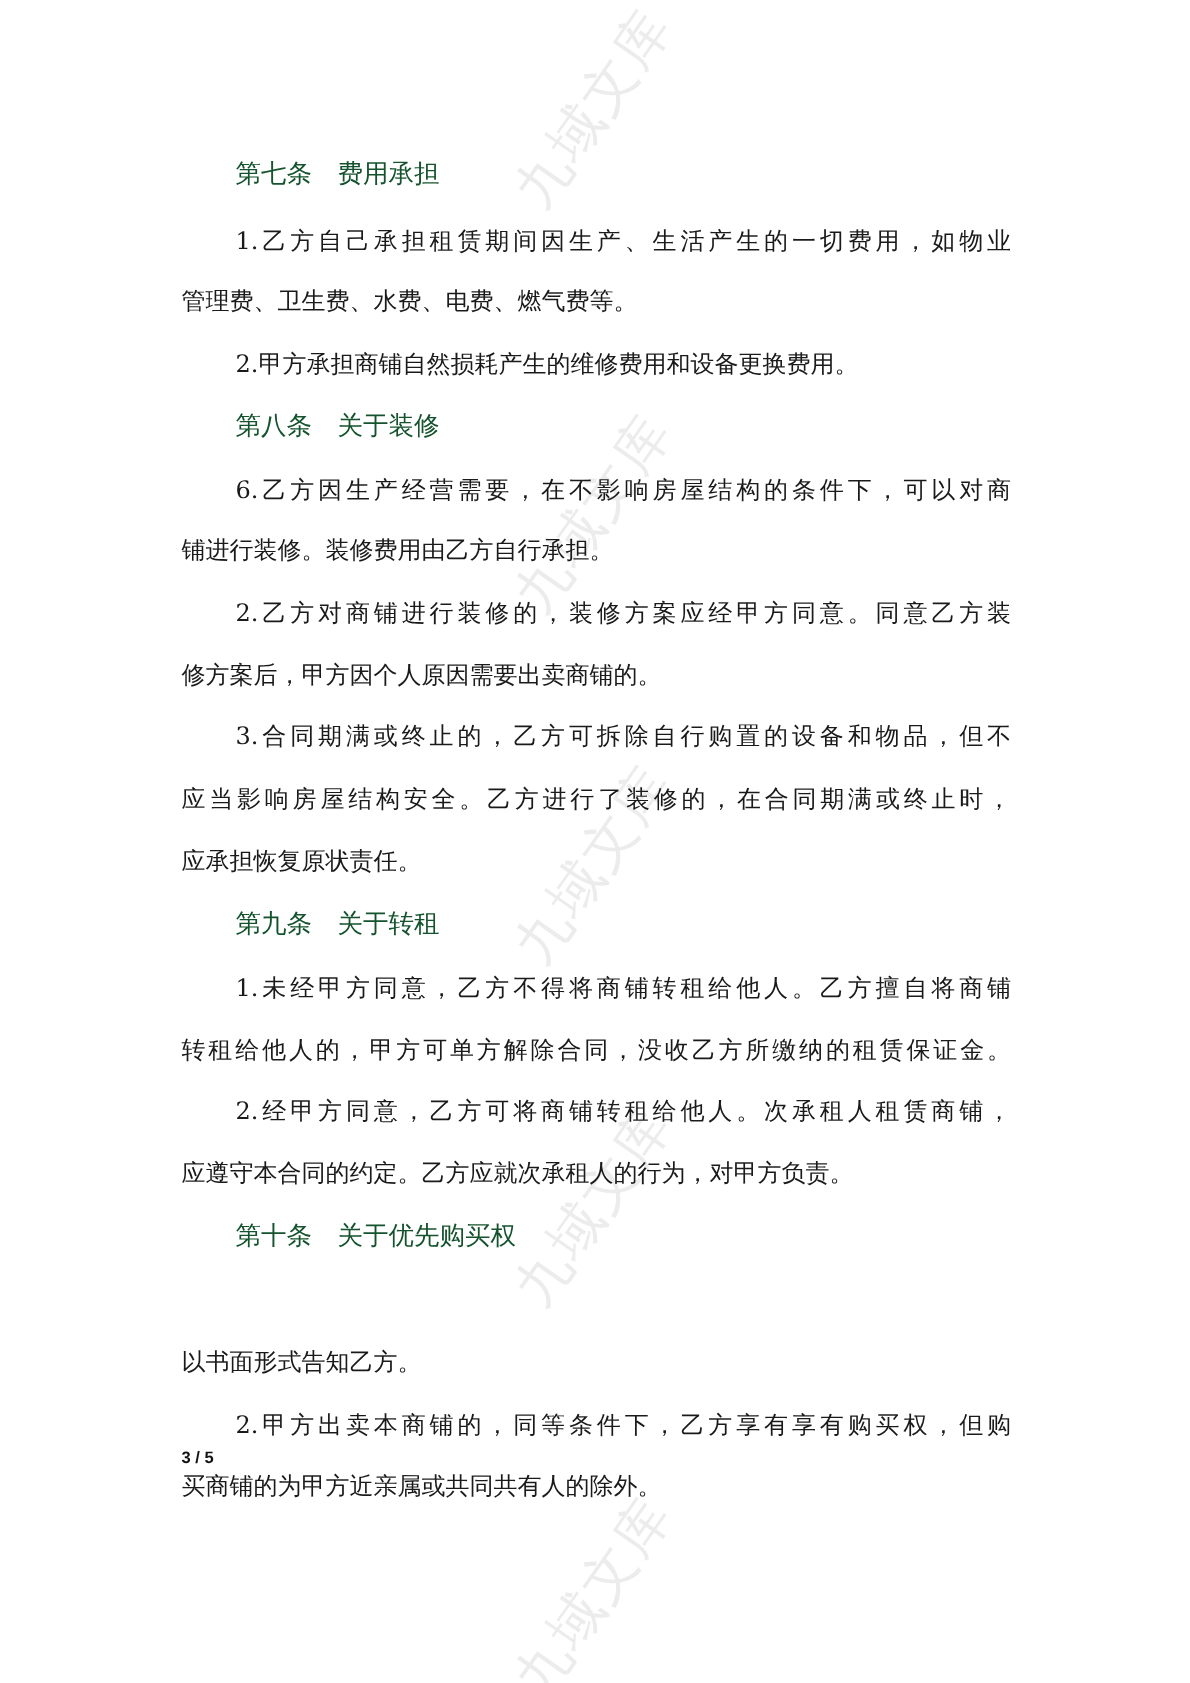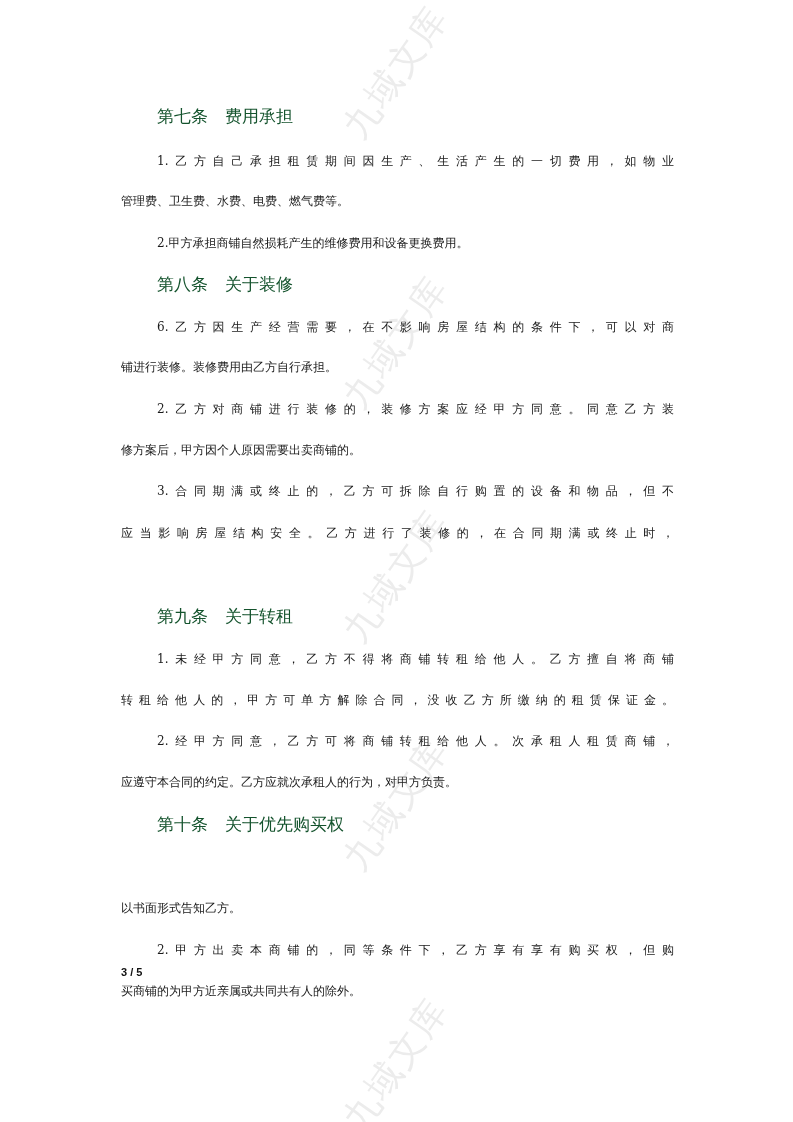--- a/index.html
+++ b/index.html
@@ -28,21 +28,21 @@
       color: #ececec;
       transform: rotate(-55deg);
       transform-origin: center center;
       white-space: nowrap;
       letter-spacing: 2px;
       pointer-events: none;
       z-index: 0;
     }
     .line {
       position: absolute;
-      font-size: 12px;
+      font-size: 16px;
       line-height: 22px;
       white-space: nowrap;
       z-index: 1;
     }
     .heading {
       font-family: "DejaVu Sans", "Liberation Sans", sans-serif;
       font-size: 17px;
       color: #14532d;
     }
     .indent { left: 157px; }
@@ -91,20 +91,21 @@
   <div class="line flush" style="top:190px;">管理费、卫生费、水费、电费、燃气费等。</div>
   <div class="line indent" style="top:232px;">2.甲方承担商铺自然损耗产生的维修费用和设备更换费用。</div>
 
   <div class="line heading indent" style="top:273px;">第八条　关于装修</div>
   <div class="line indent justify-indent" style="top:316px;">6.乙方因生产经营需要，在不影响房屋结构的条件下，可以对商</div>
   <div class="line flush" style="top:356px;">铺进行装修。装修费用由乙方自行承担。</div>
   <div class="line indent justify-indent" style="top:398px;">2.乙方对商铺进行装修的，装修方案应经甲方同意。同意乙方装</div>
   <div class="line flush" style="top:439px;">修方案后，甲方因个人原因需要出卖商铺的。</div>
   <div class="line indent justify-indent" style="top:480px;">3.合同期满或终止的，乙方可拆除自行购置的设备和物品，但不</div>
   <div class="line flush justify" style="top:522px;">应当影响房屋结构安全。乙方进行了装修的，在合同期满或终止时，</div>
+  <div class="line flush" style="top:563px;">应承担恢复原状责任。</div>
 
   <div class="line heading indent" style="top:605px;">第九条　关于转租</div>
   <div class="line indent justify-indent" style="top:648px;">1.未经甲方同意，乙方不得将商铺转租给他人。乙方擅自将商铺</div>
   <div class="line flush justify" style="top:689px;">转租给他人的，甲方可单方解除合同，没收乙方所缴纳的租赁保证金。</div>
   <div class="line indent justify-indent" style="top:730px;">2.经甲方同意，乙方可将商铺转租给他人。次承租人租赁商铺，</div>
   <div class="line heading indent" style="top:813px;">第十条　关于优先购买权</div>
 
   <div class="line flush" style="top:771px;">应遵守本合同的约定。乙方应就次承租人的行为，对甲方负责。</div>
   <div class="line flush" style="top:897px;">以书面形式告知乙方。</div>
   <div class="line indent justify-indent" style="top:939px;">2.甲方出卖本商铺的，同等条件下，乙方享有享有购买权，但购</div>

